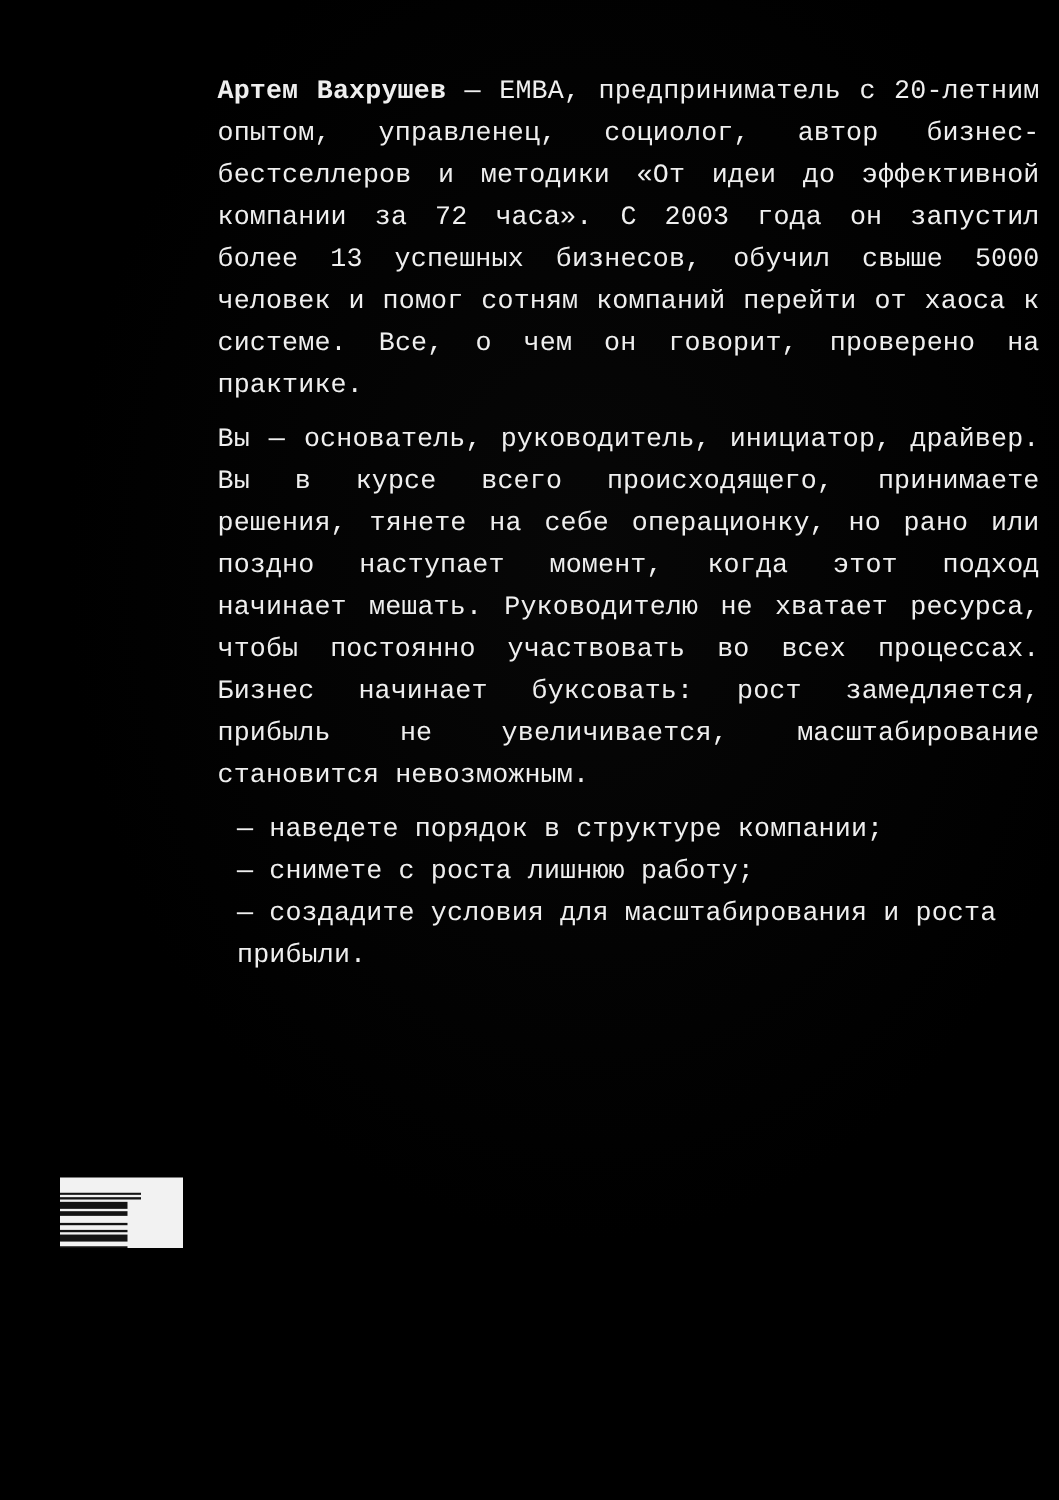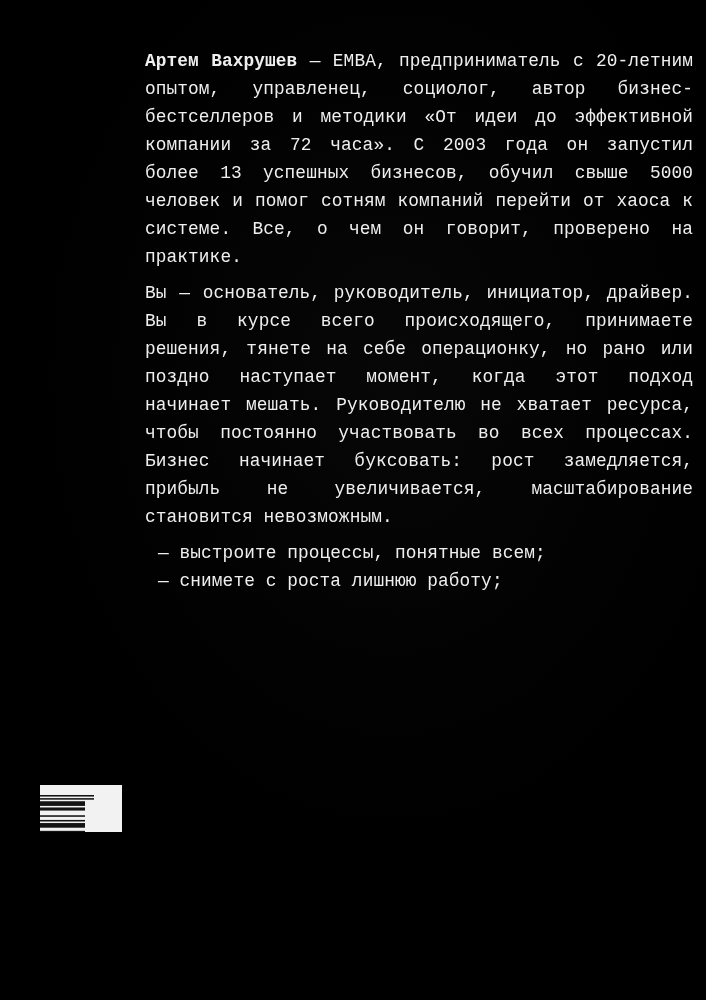--- a/index.html
+++ b/index.html
@@ -81,22 +81,23 @@
 </style>
 </head>
 <body>
 
 <div class="cover">
 
   <div class="text-block">
     <p><span class="author-name">Артем Вахрушев</span><span> — EMBA, предприниматель с 20-летним опытом, управленец, социолог, автор бизнес-бестселлеров и методики «От идеи до эффективной компании за 72 часа». С 2003 года он запустил более 13 успешных бизнесов, обучил свыше 5000 человек и помог сотням компаний перейти от хаоса к системе. Все, о чем он говорит, проверено на практике.</span></p>
     <p>Вы — основатель, руководитель, инициатор, драйвер. Вы в курсе всего происходящего, принимаете решения, тянете на себе операционку, но рано или поздно наступает момент, когда этот подход начинает мешать. Руководителю не хватает ресурса, чтобы постоянно участвовать во всех процессах. Бизнес начинает буксовать: рост замедляется, прибыль не увеличивается, масштабирование становится невозможным.</p>
     <ul class="benefits">
-      <li>— выстроите процессы, понятные всем;</li>
+      <li>— наведете порядок в структуре компании;</li>
       <li>— снимете с роста лишнюю работу;</li>
+      <li>— создадите условия для масштабирования и роста прибыли.</li>
     </ul>
   </div>
 
   <div class="barcode">
     <svg class="barcode-bars" viewBox="0 0 58 95" preserveAspectRatio="none" aria-hidden="true">
       <g fill="currentColor">
         <rect x="0" y="0" width="54" height="1"></rect>
         <rect x="0" y="2" width="54" height="1"></rect>
         <rect x="0" y="4" width="45" height="3"></rect>
         <rect x="0" y="8" width="45" height="2"></rect>

